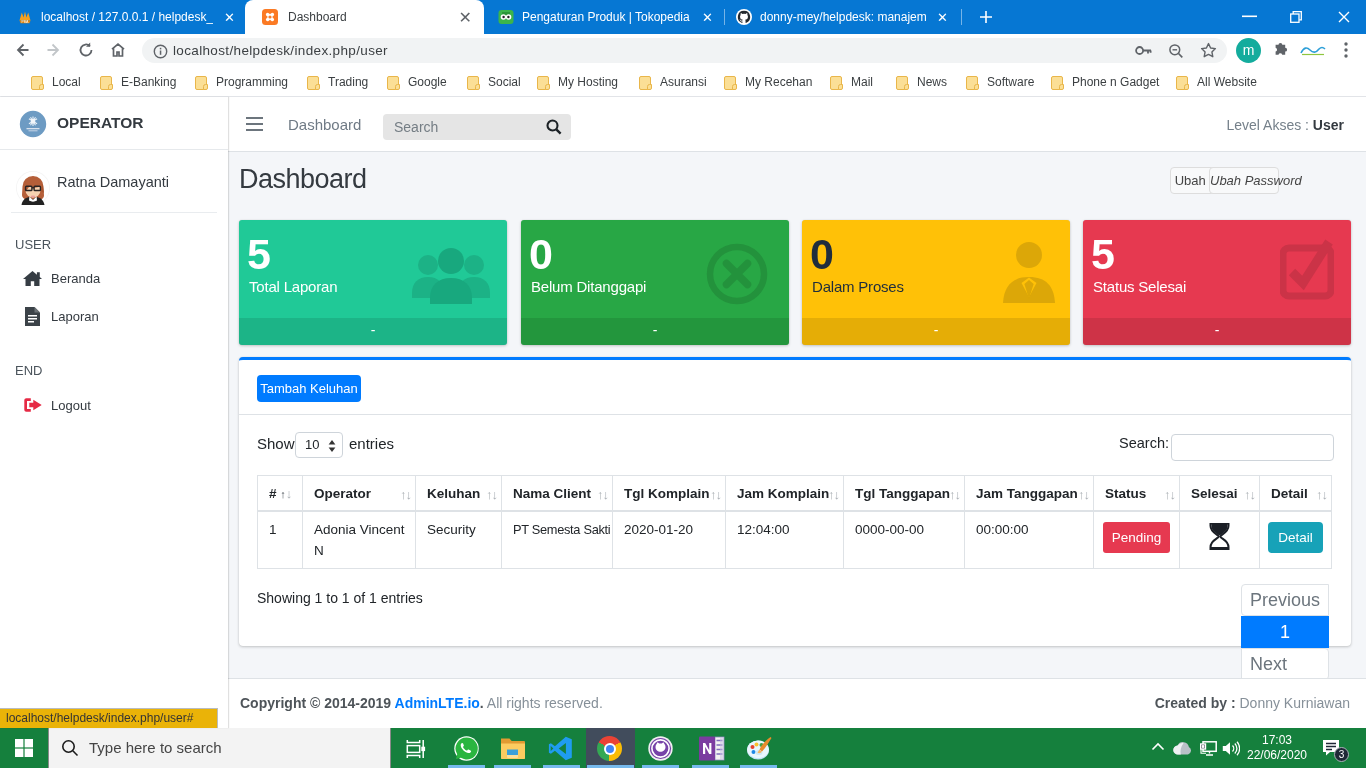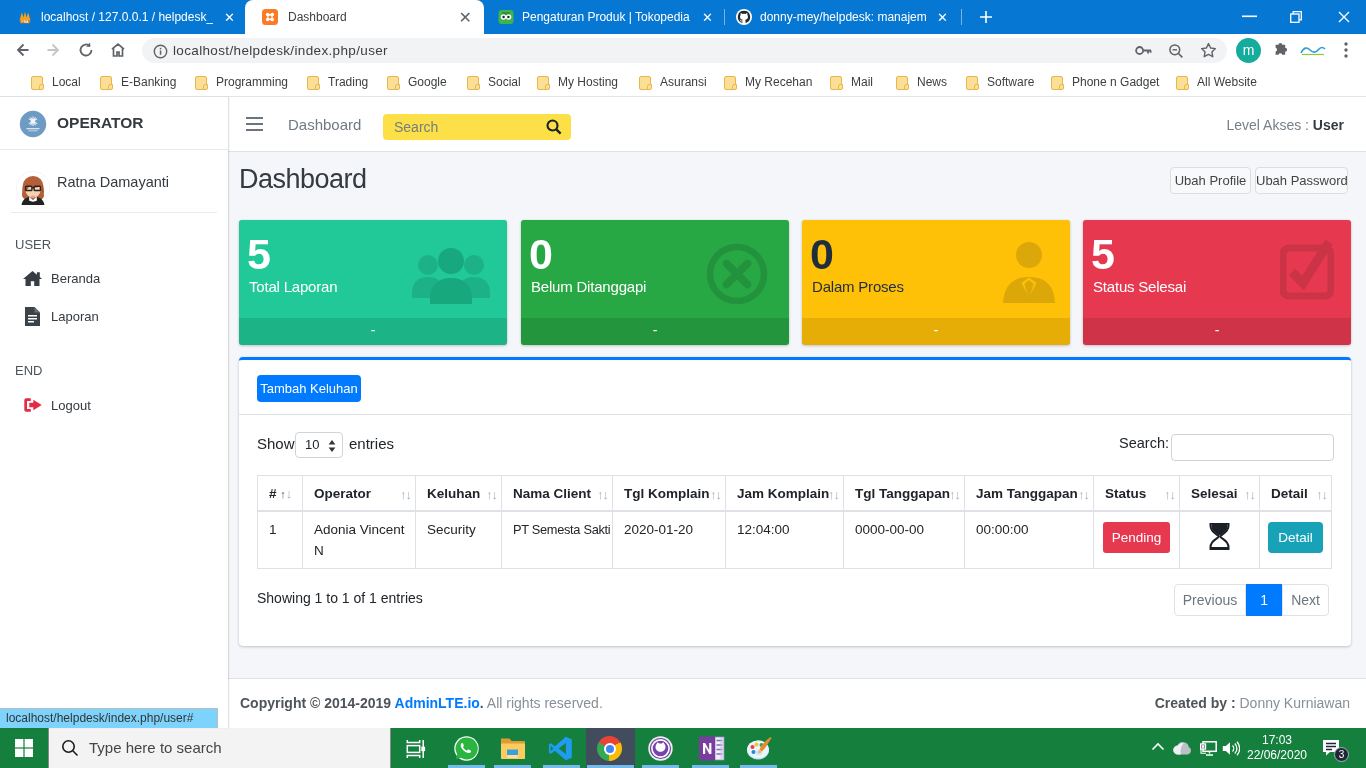--- a/index.html
+++ b/index.html
@@ -34,21 +34,21 @@
 #userpanel { position:absolute; left:0; top:62px; width:228px; height:55px; }
 #userpanel .uname { position:absolute; left:57px; top:15px; font-size:14.5px; color:#343a40; }
 #sbdivider { position:absolute; left:11px; top:115px; width:206px; height:1px; background:#e9ecef; }
 .navhead { position:absolute; left:15px; font-size:13px; color:#4b545c; }
 .snav { position:absolute; left:0; width:228px; height:36px; }
 .snav .slabel { position:absolute; left:51px; top:10px; font-size:13px; color:#343a40; }
 
 #main { position:absolute; left:228px; top:0; width:1138px; height:631px; }
 #navbar { position:absolute; left:0; top:0; width:1138px; height:55px; background:#fff; border-bottom:1px solid #dee2e6; }
 #nblink { position:absolute; left:60px; top:19px; font-size:15px; color:#6f7a85; }
-#nbsearch { position:absolute; left:155px; top:17px; width:188px; height:26px; background:#fde047; border-radius:4px; }
+#nbsearch { position:absolute; left:155px; top:17px; width:188px; height:26px; background:#e5e5e5; border-radius:4px; }
 #nbsearch .ph { position:absolute; left:11px; top:5px; font-size:14px; color:#747d84; }
 #nbakses { position:absolute; right:22px; top:20px; font-size:14px; color:#75808a; }
 #nbakses b { color:#343a40; }
 
 #h1dash { position:absolute; left:11px; top:67px; font-size:27px; letter-spacing:-0.5px; color:#343a40; }
 .ubtn { position:absolute; top:70px; height:27px; background:#f8f9fa; border:1px solid #ddd; border-radius:4px; font-size:13px; color:#444; text-align:center; line-height:25px; white-space:nowrap; }
 
 
 .sbox { position:absolute; top:123px; width:268px; height:125px; border-radius:3px; box-shadow:0 0 1px rgba(0,0,0,.125),0 1px 3px rgba(0,0,0,.2); }
 .sbox .num { position:absolute; left:8px; top:10px; font-size:43px; font-weight:bold; color:#fff; }
@@ -67,33 +67,33 @@
 
 
 #tbl { position:absolute; left:18px; top:115px; width:1074px; }
 table { border-collapse:collapse; table-layout:fixed; width:1074px; font-size:13.5px; color:#212529; }
 th, td { border:1px solid #dee2e6; padding:7px 4px 7px 11px; text-align:left; vertical-align:top; overflow:hidden; }
 th { font-weight:bold; font-size:13.5px; border-bottom:2px solid #dee2e6; position:relative; height:18px; white-space:nowrap; padding-top:10px; padding-bottom:9px; }
 td { height:35px; line-height:21px; white-space:nowrap; }
 .sortg { position:absolute; right:4px; top:11px; font-size:13px; color:#aaafb4; letter-spacing:-1px; }
 
 #showinfo { position:absolute; left:18px; top:230px; font-size:14px; color:#212529; }
-#pager { position:absolute; right:22px; top:224px; height:40px; display:flex; font-size:14px; }
+#pager { position:absolute; right:22px; top:224px; height:40px; display:flex; font-size:18px;flex-direction:column; }
 .pbtn { border:1px solid #dee2e6; background:#fff; color:#6c757d; height:32px; line-height:30px; padding:0 8px; }
 .pact { min-width:36px; text-align:center; padding:0 !important; }
 .pact { background:#007bff; border:1px solid #007bff; color:#fff; }
 
 
 #footer { position:absolute; left:0; top:581px; width:1138px; height:50px; background:#fff; border-top:1px solid #dee2e6; font-size:14px; color:#869099; }
 #footer .fl { position:absolute; left:12px; top:16px; }
 #footer .fr { position:absolute; right:16px; top:16px; }
 #footer b { color:#4e5459; }
 #footer .flink { color:#007bff; font-weight:bold; }
 
-#statusbub { position:absolute; left:0; top:708px; width:218px; height:20px; background:#7dd3fc; border:1px solid #b9bcbf; border-left:none; border-bottom:none; font-size:12px; color:#343434; line-height:19px; padding-left:6px; z-index:50; }
+#statusbub { position:absolute; left:0; top:708px; width:218px; height:20px; background:#eab308; border:1px solid #b9bcbf; border-left:none; border-bottom:none; font-size:12px; color:#343434; line-height:19px; padding-left:6px; z-index:50; }
 
 
 #taskbar { left:0; top:728px; width:1366px; height:40px; background:#15803d; }
 #tbsearch { position:absolute; left:48px; top:0; width:343px; height:40px; background:#f3f3f3; border:1px solid #8a8a8a; border-top:none; border-bottom:none; }
 #tbsearch span { position:absolute; left:40px; top:11px; font-size:15px; color:#454545; }
 .tbcell { position:absolute; top:0; width:48px; height:40px; }
 .runbar { position:absolute; top:37px; height:3px; background:#76b9ed; }
 #clock { position:absolute; right:53px; top:5px; width:72px; text-align:center; color:#fff; font-size:12px; line-height:15px; }
 </style>
 </head>
@@ -332,21 +332,21 @@
           <span class="ph">Search</span>
           <svg style="position:absolute;right:9px;top:5px;" width="16" height="16" viewBox="0 0 16 16">
               <circle cx="6.5" cy="6.5" r="5" fill="none" stroke="#1c2226" stroke-width="2.1"></circle>
               <path d="M10.3 10.3 L14.6 14.6" stroke="#1c2226" stroke-width="2.4"></path>
             </svg>
         </div>
         <div id="nbakses">Level Akses : <b>User</b></div>
       </div>
       <div id="h1dash">Dashboard</div>
       <div class="ubtn" style="left:942px;width:81px;">Ubah Profile</div>
-      <div class="ubtn" style="left:1027px;width:93px;">Ubah Password</div>
+      <div class="ubtn" style="left:981px;width:70px;font-style:italic;">Ubah Password</div>
 
       <div class="sbox" style="left:11px;background:#20c997;">
         <div class="num">5</div>
           <div class="lbl">Total Laporan</div>
         <svg class="sicon" style="right:11px;top:26px;" width="90" height="66" viewBox="0 0 90 66">
             <g fill="#1cb286">
               <circle cx="22" cy="19" r="10"></circle>
               <path d="M6 47 c0-10 6-16 16-16 s16 6 16 16 v5 H6 z"></path>
               <circle cx="68" cy="19" r="10"></circle>
               <path d="M52 47 c0-10 6-16 16-16 s16 6 16 16 v5 H52 z"></path>

